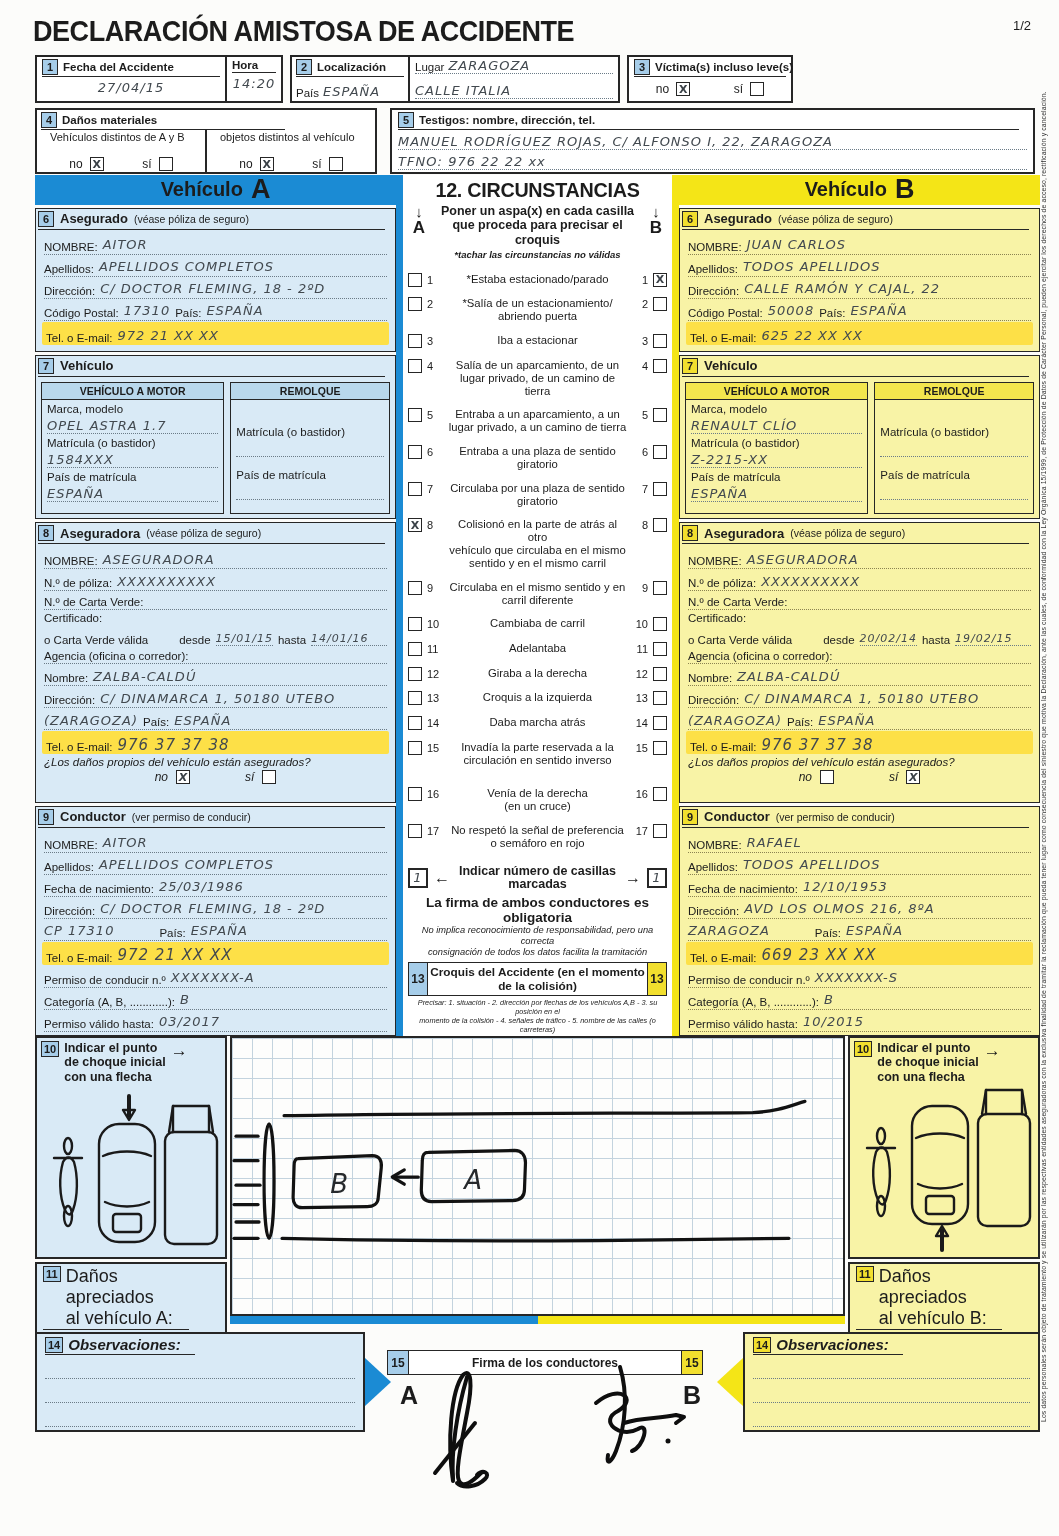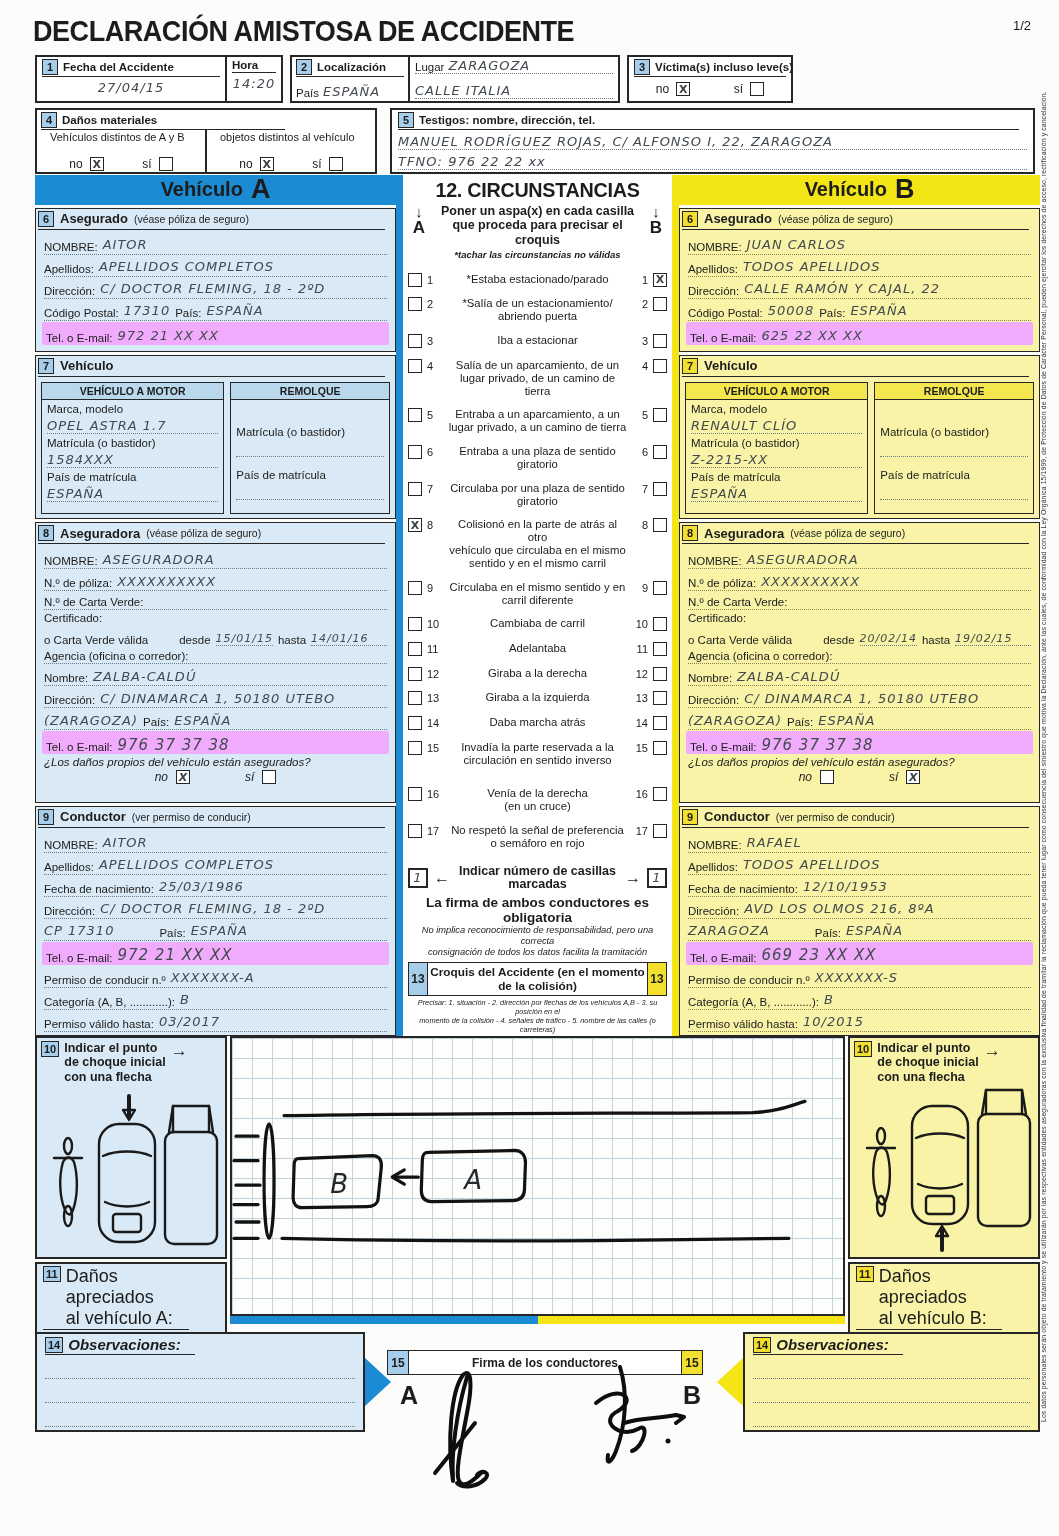--- a/index.html
+++ b/index.html
@@ -58,21 +58,21 @@
   .vband { height:30px; display:flex; align-items:center; justify-content:center; gap:8px; font-weight:bold; }
   .vband .w { font-size:20px; } .vband .l { font-size:27px; line-height:1; }
   .vband.a { background:#1b8bd4; } .vband.b { background:#f4e517; }
   .sec { border:1.7px solid #262626; margin-top:3px; overflow:hidden; padding-bottom:2px; }
   .colA .sec { background:#d9eaf6; } .colB .sec { background:#f8f3a6; }
   .sec-h { display:flex; align-items:center; gap:6px; border-bottom:1.8px solid #262626; margin:2px 10px 3px 2px; padding-bottom:2px; }
   .sec-t { font-weight:bold; font-size:13px; } .sec-s { font-size:10.5px; }
   .fr { display:flex; align-items:flex-end; gap:5px; margin:0 8px; min-height:22px; padding-bottom:1px; }
   .fr.du { border-bottom:1.3px dotted #6b7b87; }
   .colB .fr.du { border-bottom-color:#8b8351; }
-  .telw { background:#f0abfc; border-radius:2px; margin:1px 6px; padding:0 4px 1px 4px; min-height:23px; }
+  .telw { background:#fde047; border-radius:2px; margin:1px 6px; padding:0 4px 1px 4px; min-height:23px; }
   .q { font-style:italic; font-size:11.5px; margin:2px 8px 0 8px; }
   .qrow { display:flex; justify-content:center; gap:55px; margin-top:2px; }
   .qrow .pair { display:flex; gap:8px; align-items:center; font-style:italic; font-size:12px; }
 
   
   .vtab { display:flex; gap:6px; margin:2px 5px; flex:1; }
   .vcell { border:1.6px solid #262626; flex:1.15; display:flex; flex-direction:column; }
   .vcell.r { flex:1; }
   .vcell-h { text-align:center; font-weight:bold; font-size:10.5px; border-bottom:1.4px solid #262626; padding:2px 0; }
   .colA .vcell-h { background:#b9d8ec; } .colB .vcell-h { background:#f3e64e; }
@@ -558,21 +558,21 @@
         <div class="it">
             <span class="cb"></span>
             <span class="inum">12</span>
             <span class="itext">Giraba a la derecha</span>
             <span class="inum rt">12</span>
             <span class="cb"></span>
           </div>
         <div class="it">
             <span class="cb"></span>
             <span class="inum">13</span>
-            <span class="itext">Giraba a la izquierda</span>
+            <span class="itext">Croquis a la izquierda</span>
             <span class="inum rt">13</span>
             <span class="cb"></span>
           </div>
         <div class="it">
             <span class="cb"></span>
             <span class="inum">14</span>
             <span class="itext">Daba marcha atrás</span>
             <span class="inum rt">14</span>
             <span class="cb"></span>
           </div>

